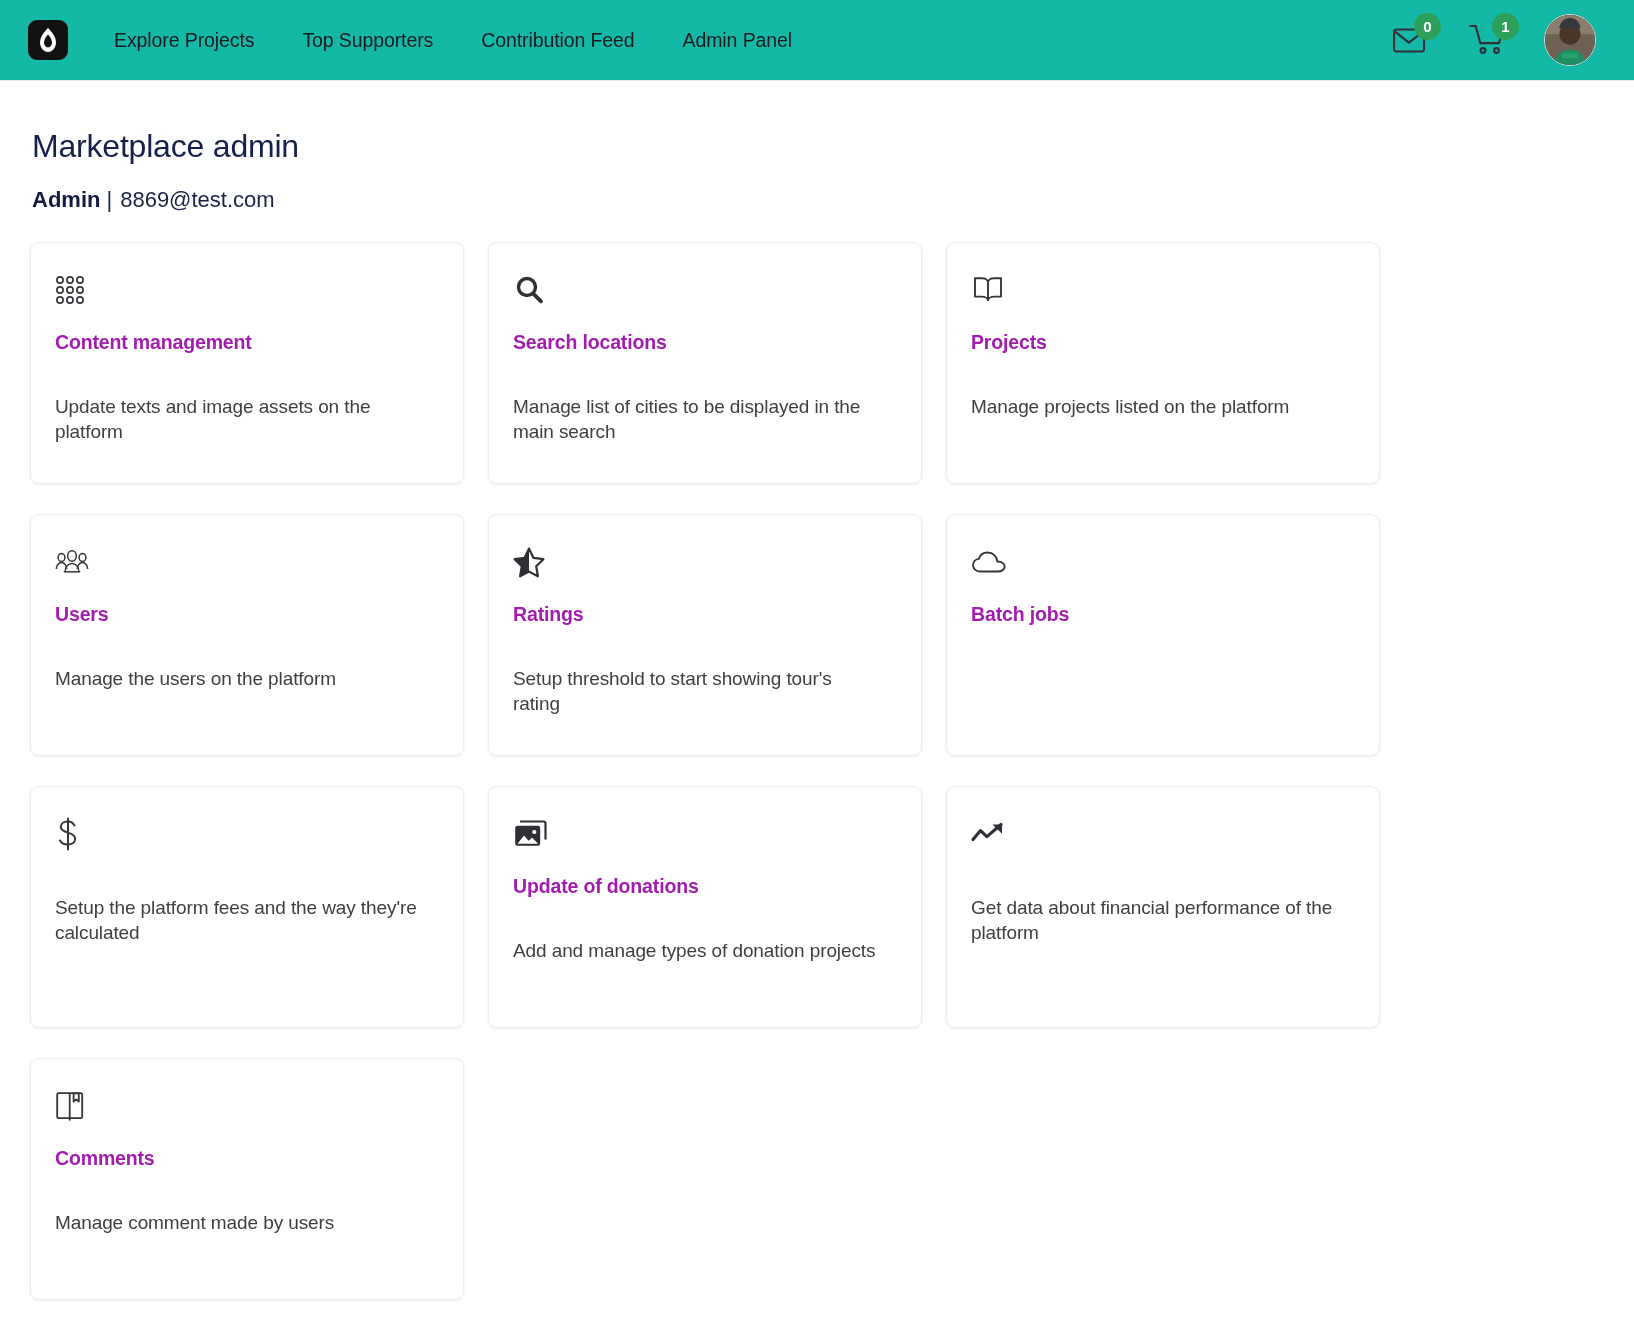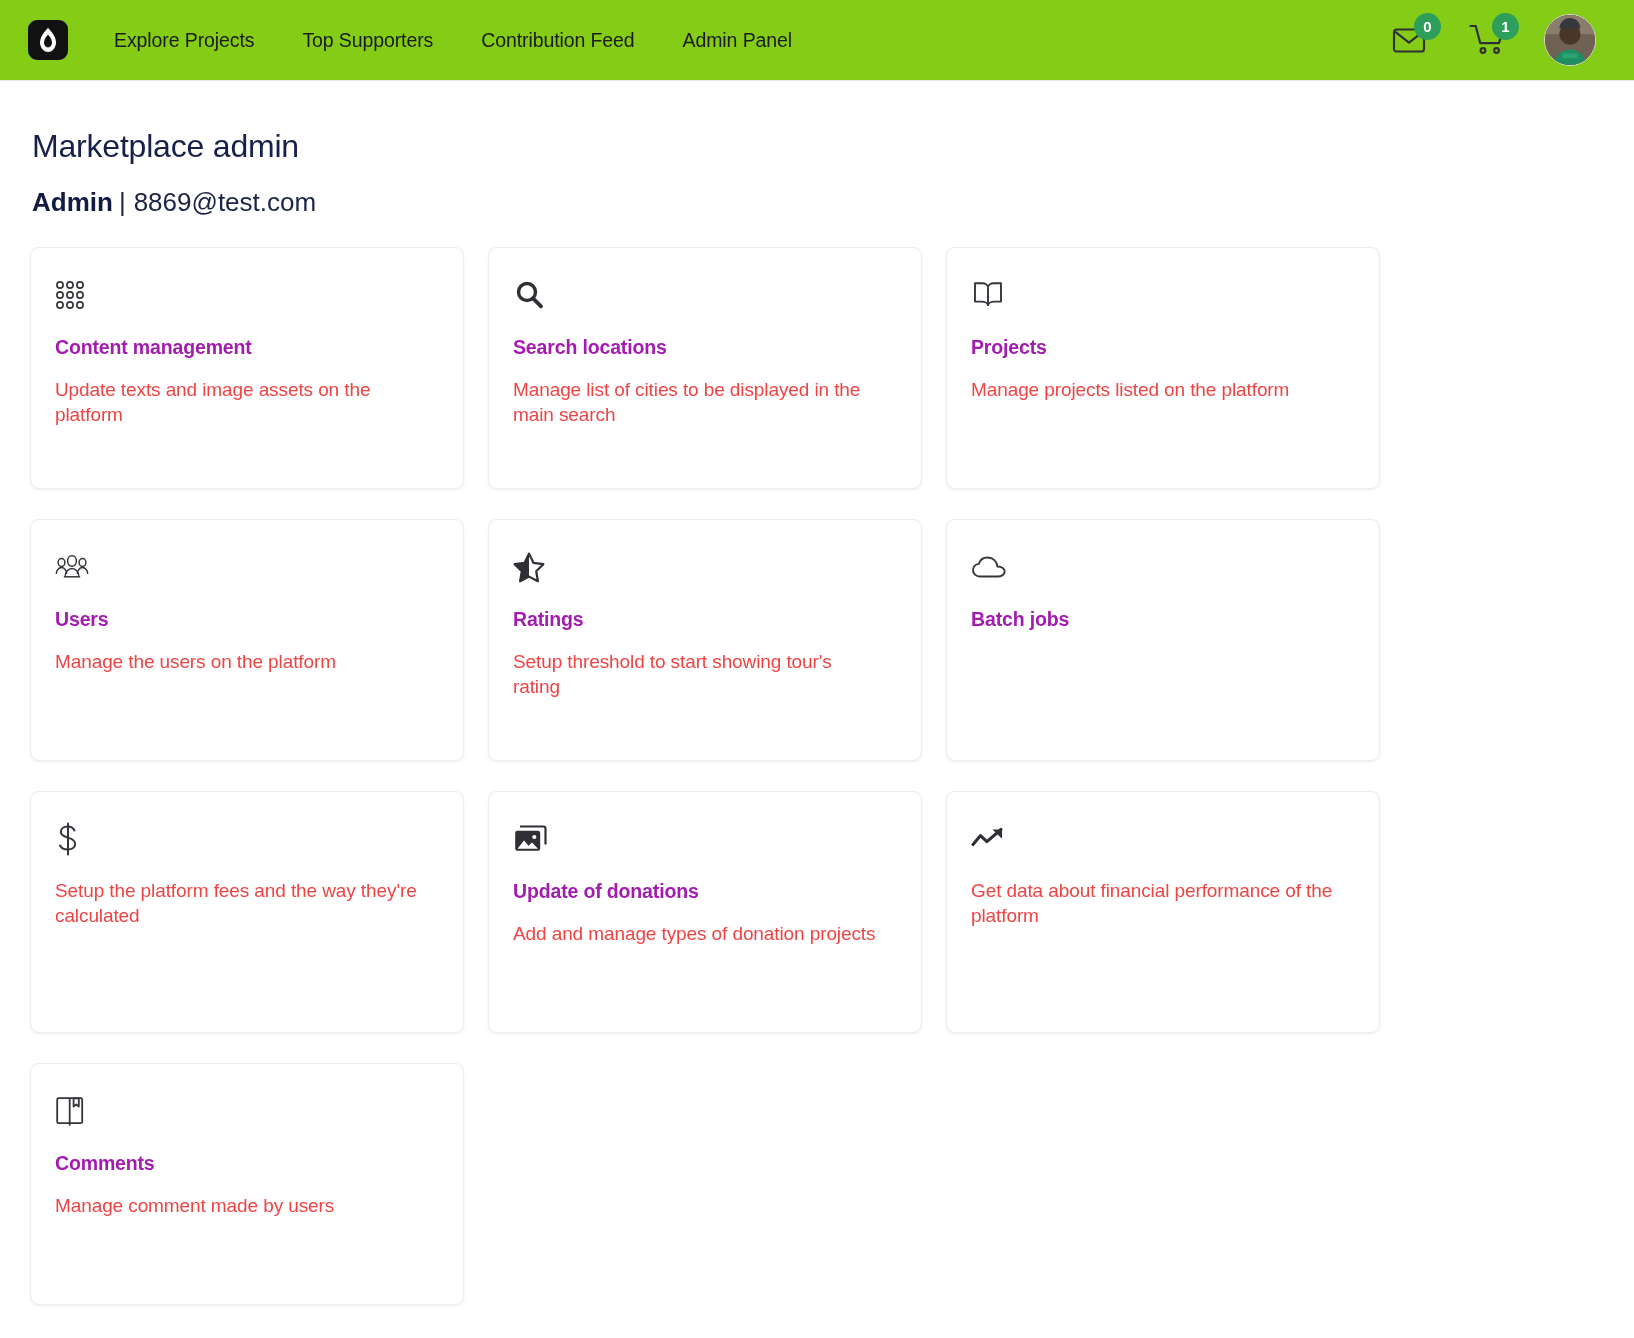--- a/index.html
+++ b/index.html
@@ -10,21 +10,21 @@
     background: #ffffff;
     font-family: "Liberation Sans", sans-serif;
     overflow: hidden;
   }
 
   
   .header {
     position: relative;
     height: 81px;
     width: 100%;
-    background: #84cc16;
+    background: #14b8a6;
     border-bottom: 1px solid #e9e9ed;
     display: flex;
     align-items: center;
     padding: 0 30px 0 28px;
   }
 
   .brand-logo {
     width: 40px;
     height: 40px;
     background: #111111;
@@ -108,21 +108,21 @@
   .page-title {
     font-size: 32px;
     font-weight: 400;
     color: #17204a;
     letter-spacing: -0.2px;
     margin: 47px 0 0 2px;
   }
 
   .subtitle-row {
     margin: 22px 0 0 2px;
-    font-size: 26px;
+    font-size: 22px;
     color: #1b2347;
     display: flex;
     align-items: flex-end;
     gap: 0px;
   }
   .subtitle-role { font-weight: 700; color: #131b42; }
   .subtitle-sep  { margin: 0 8px 0 6px; color: #1b2347; }
   .subtitle-mail { color: #1b2347; }
 
   
@@ -155,24 +155,24 @@
 
   .card-title {
     margin-top: 20px;
     font-size: 19.5px;
     font-weight: 700;
     color: #a21caf;
     letter-spacing: -0.15px;
   }
 
   .card-desc {
-    margin-top: 18px;
+    margin-top: 40px;
     font-size: 19px;
     line-height: 1.32;
-    color: #ef4444;
+    color: #404040;
     letter-spacing: -0.1px;
     max-width: 370px;
   }
 </style>
 </head>
 <body>
 
 <div class="header">
 
   <div class="brand-logo">

